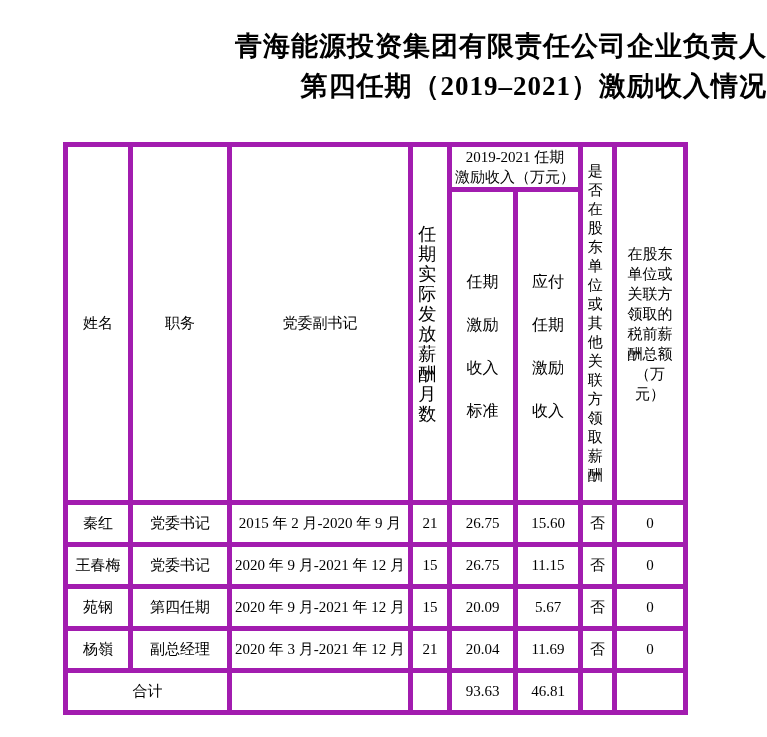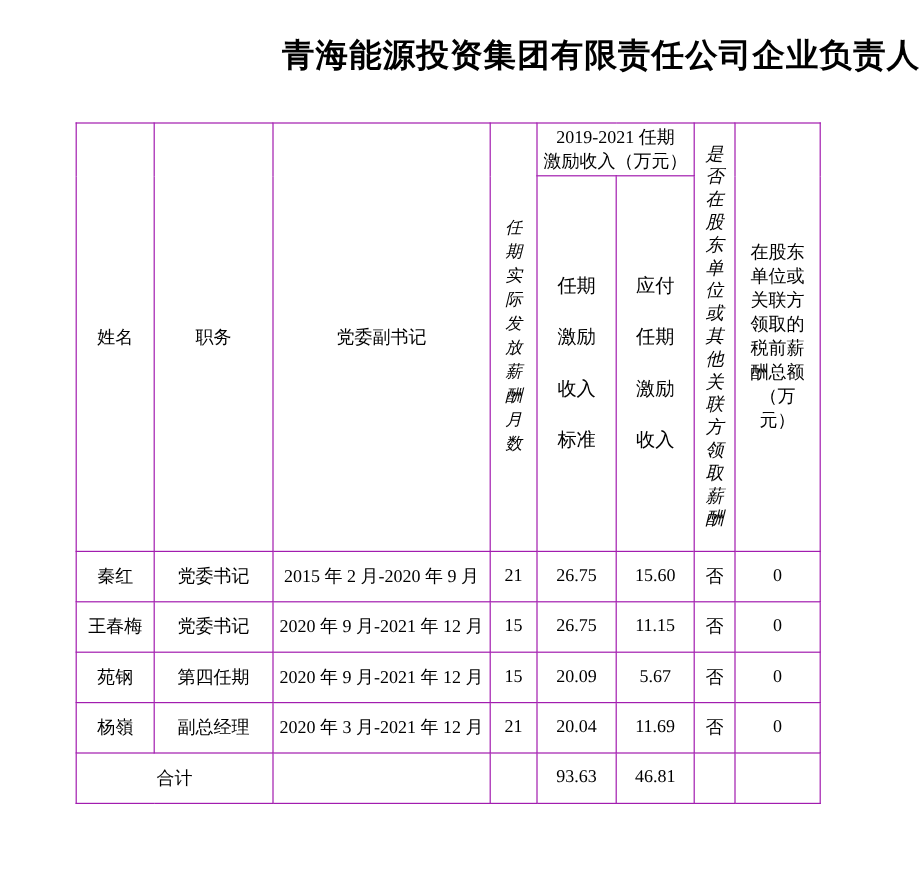--- a/index.html
+++ b/index.html
@@ -25,21 +25,21 @@
     letter-spacing: 1px;
     font-family: "Liberation Serif", "DejaVu Serif", serif;
   }
   table.pay-table {
     border-collapse: collapse;
     table-layout: fixed;
     margin: 36px 0 0 63px;
     background: #ffffff;
   }
   table.pay-table td {
-    border: 1px solid #a21caf;
+    border: 5px solid #a21caf;
     text-align: center;
     vertical-align: middle;
     font-size: 15px;
     padding: 0;
     overflow: hidden;
   }
   
   td.group-head {
     font-size: 14px;
     line-height: 20px;
@@ -55,25 +55,24 @@
     font-size: 16px;
     line-height: 43px;
     margin: 0 auto;
     font-family: Liberation Serif, serif;
   }
   
   .v-text {
     width: 1.3em;
     margin: 0 auto;
     word-break: break-all;
-    text-align: center;
-    font-style: italic;
+    text-align: left;
   }
   td.months-head .v-text {
-    font-size: 14px;
+    font-size: 18px;
     line-height: 20px;
   }
   td.flag-head .v-text {
     font-size: 15px;
     line-height: 19px;
   }
   
   td.wrap-head {
     white-space: pre-line;
     font-size: 14px;
@@ -87,20 +86,21 @@
     font-size: 15px;
   }
 </style>
 </head>
 <body>
 
 <div class="page">
 
   <div class="doc-title">
     <div>青海能源投资集团有限责任公司企业负责人</div>
+    <div>第四任期（2019–2021）激励收入情况</div>
   </div>
 
   <table class="pay-table">
     <colgroup>
       <col style="width:65px">
       <col style="width:99px">
       <col style="width:181px">
       <col style="width:39px">
       <col style="width:66px">
       <col style="width:65px">

